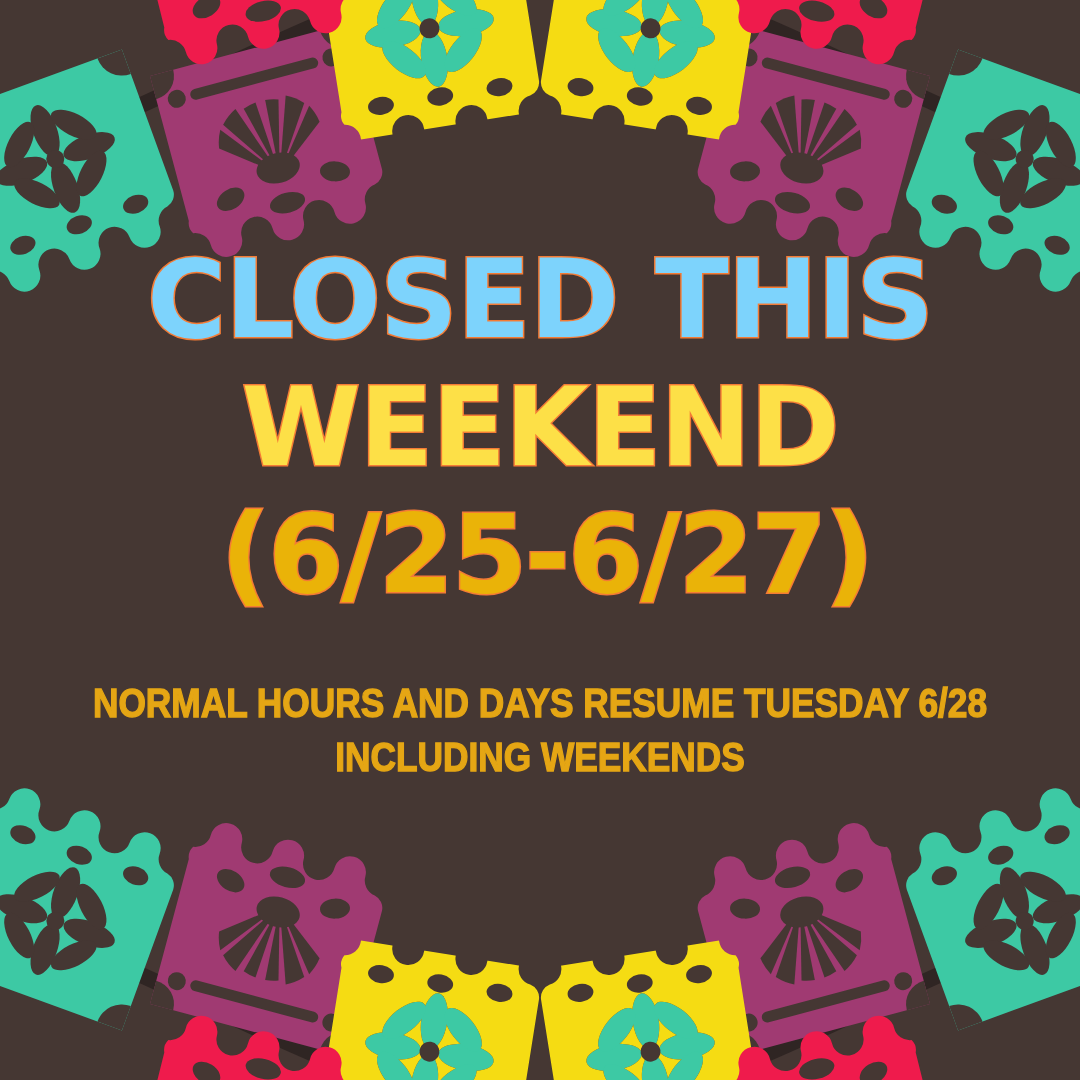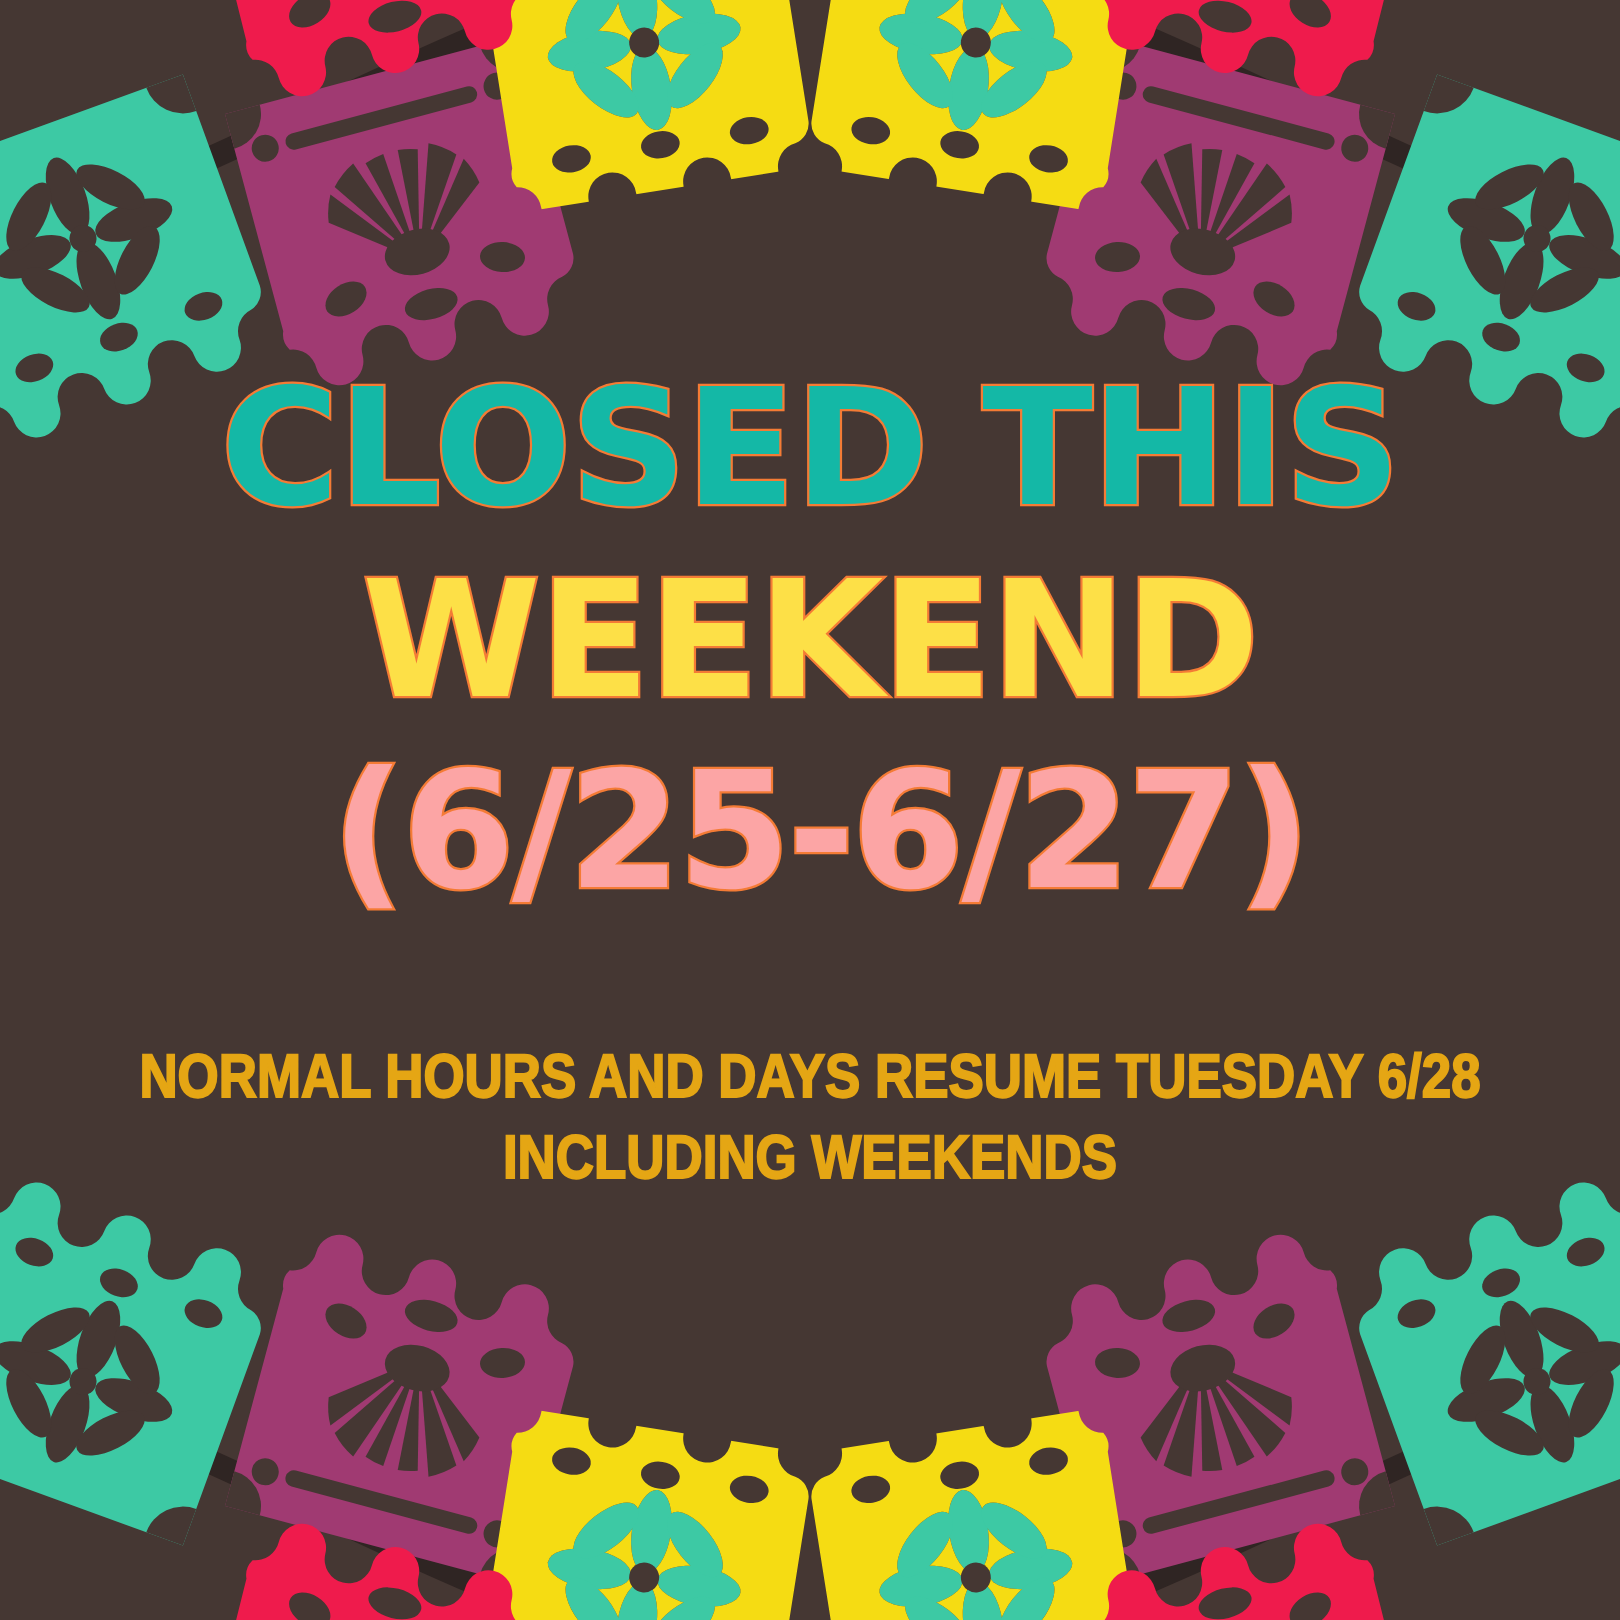--- a/index.html
+++ b/index.html
@@ -32,21 +32,21 @@
     -webkit-text-stroke:3px #F47B35;
     paint-order:stroke fill;
   }
   #headline-1{font-size:108px;}
   #headline-2{font-size:108px;margin-top:24px;}
   #headline-3{font-size:108px;margin-top:24px;letter-spacing:-2px;}
 
   #subtext-block{
     position:absolute;
     left:0;right:0;
-    top:690px;
+    top:676px;
     text-align:center;
     z-index:5;
   }
   .subtext{
     font-family:"Liberation Sans Narrow","Liberation Sans", sans-serif;
     font-weight:bold;
     color:#E5A614;
     font-size:41px;
     line-height:1.32;
     margin:0;
@@ -256,23 +256,23 @@
         </g>
       </g>
     </g>
 
     <style>
       .cut{fill:#453733;}
     </style>
   </svg>
 
   <div id="text-block">
-    <div class="headline" id="headline-1" style="color: #14b8a6; -webkit-text-stroke-color: rgb(244, 123, 53);">CLOSED THIS</div>
+    <div class="headline" id="headline-1" style="color: #7dd3fc; -webkit-text-stroke-color: rgb(244, 123, 53);">CLOSED THIS</div>
     <div class="headline" id="headline-2" style="color: #fde047; -webkit-text-stroke-color: rgb(244, 123, 53);">WEEKEND</div>
-    <div class="headline" id="headline-3" style="color: #fca5a5; padding-left: 13px; -webkit-text-stroke-color: rgb(244, 123, 53);">(6/25-6/27)</div>
+    <div class="headline" id="headline-3" style="color: #eab308; padding-left: 13px; -webkit-text-stroke-color: rgb(244, 123, 53);">(6/25-6/27)</div>
   </div>
 
   <div id="subtext-block">
     <div class="subtext" style="color: rgb(229, 166, 20); -webkit-text-stroke-color: rgb(229, 166, 20);">NORMAL HOURS AND DAYS RESUME TUESDAY 6/28</div>
     <div class="subtext" style="color: rgb(229, 166, 20); -webkit-text-stroke-color: rgb(229, 166, 20);">INCLUDING WEEKENDS</div>
   </div>
 
 </div>
 
 </body></html>

